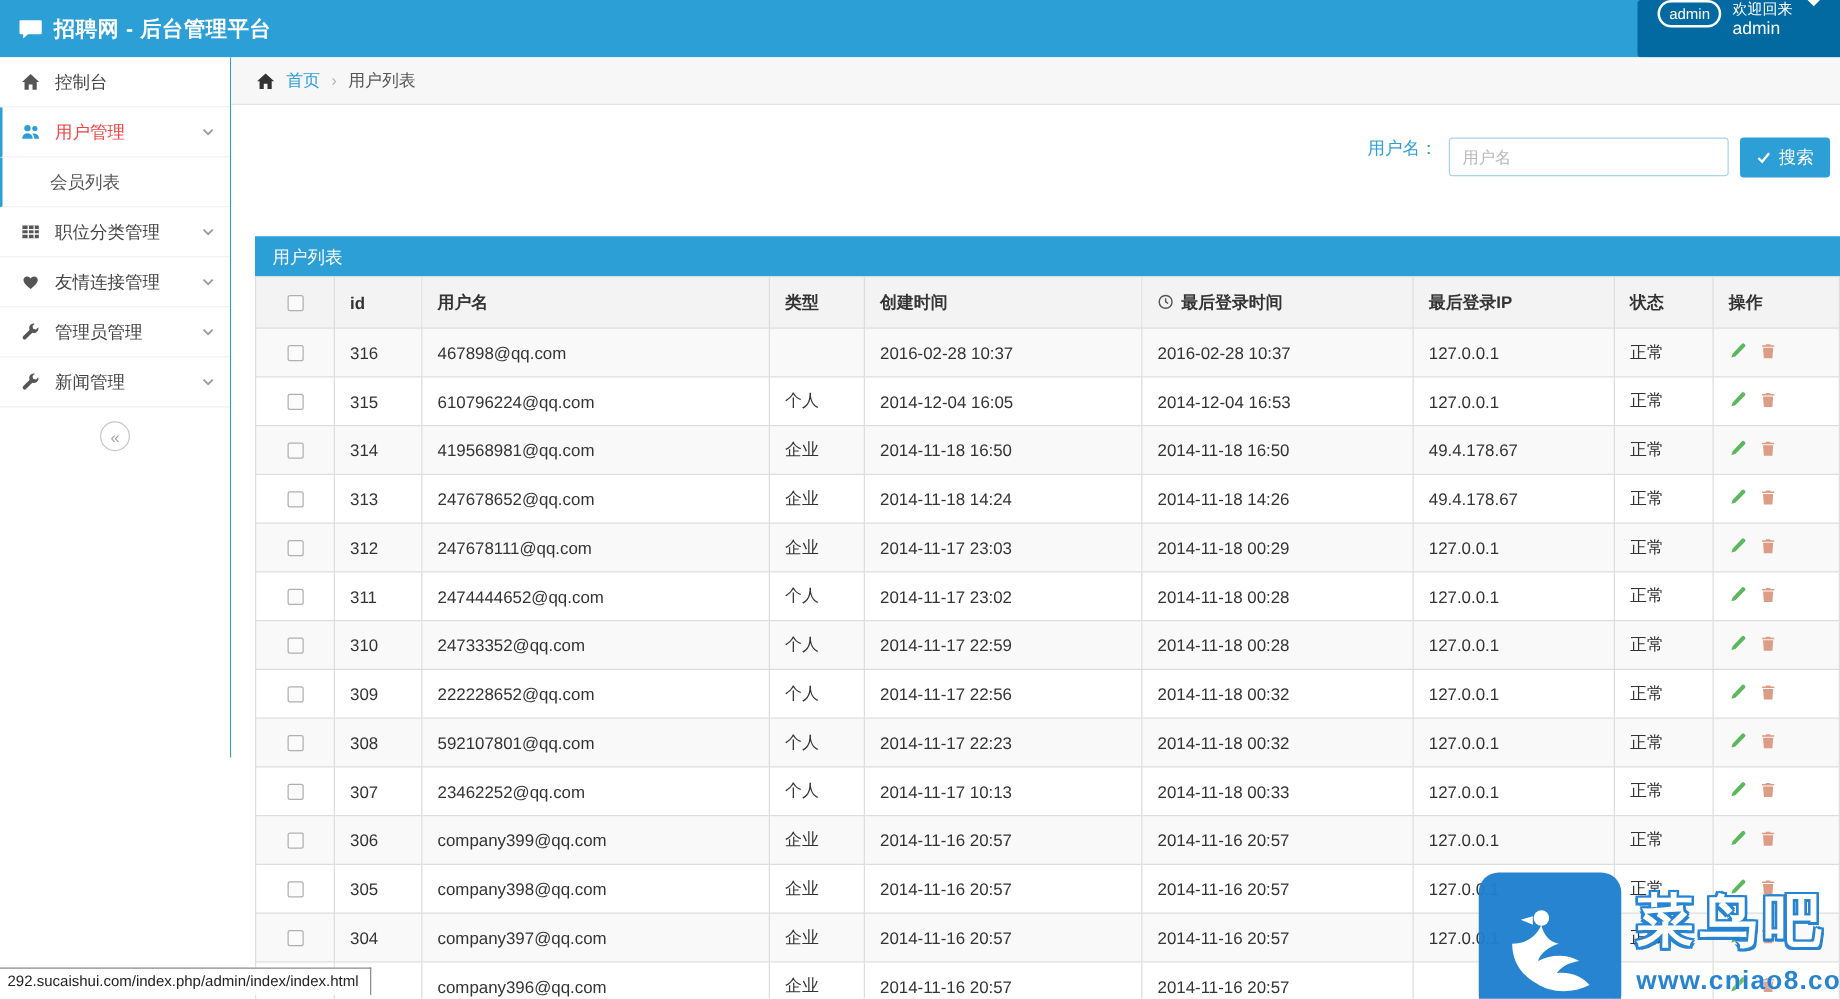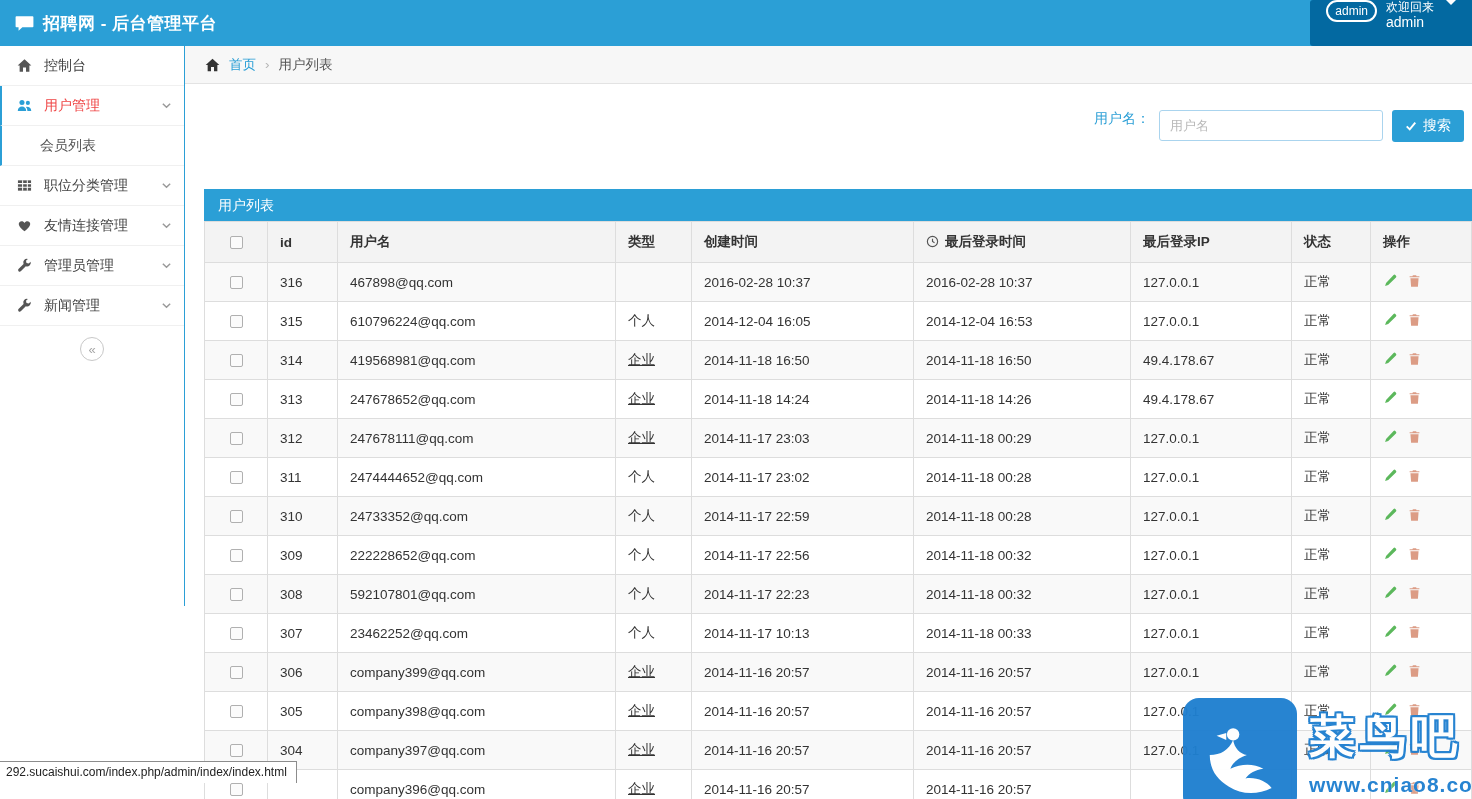--- a/index.html
+++ b/index.html
@@ -46,28 +46,28 @@
 
   .panel{margin:47px 0 0 19px}
   .panel-head{height:32px;line-height:32px;background:#2b9fd6;color:#fff;font-size:14px;padding:0 14px}
   table{width:100%;border-collapse:collapse;table-layout:fixed;font-size:13.5px}
   th,td{border:1px solid #ddd;text-align:left;padding:0 12px;overflow:hidden;white-space:nowrap}
   thead th{height:41px;background:#f3f3f3;font-weight:bold;color:#333}
   tbody td{height:39px;color:#333}
   tbody tr:nth-child(odd) td{background:#f9f9f9}
   .h-check,.c-check{text-align:center;padding:0}
   .cb{display:inline-block;width:13px;height:13px;border:1px solid #b0b0b0;background:#fbfbfb;border-radius:2px;vertical-align:middle;cursor:pointer}
-  .type-link{text-decoration:underline;cursor:pointer}
+  .type-link{cursor:pointer}
   .th-icon{display:inline-block;vertical-align:-2px;margin-right:6px;color:#555}
   .th-icon svg{width:13px;height:13px;fill:none;stroke:currentColor;stroke-width:1.4}
   .c-ops span{display:inline-block;margin-right:11px;cursor:pointer}
   .op-edit svg{width:14px;height:14px;fill:#5cb85c}
   .op-del svg{width:13px;height:14px;fill:#dc9c85}
 
-  .status-tip{position:absolute;left:0;bottom:16px;background:#fff;border:1px solid #8c8c8c;border-left:none;border-bottom:none;font-size:12px;color:#222;padding:3px 9px 4px 6px;z-index:60;white-space:nowrap}
+  .status-tip{position:absolute;left:0;bottom:3px;background:#fff;border:1px solid #8c8c8c;border-left:none;border-bottom:none;font-size:12px;color:#222;padding:3px 9px 4px 6px;z-index:60;white-space:nowrap}
 
   .watermark{position:absolute;left:1183px;top:698px;display:flex;gap:12px;z-index:50;opacity:.96}
   .wm-logo{width:114px;height:114px;border-radius:16px;background:#1f7fd0;display:flex;align-items:center;justify-content:center}
   .wm-logo svg{width:88px;height:88px}
   .wm-text{padding-top:8px}
   .wm-title{font-size:46px;font-weight:bold;color:#fff;letter-spacing:5px;
     text-shadow:-2px -2px 0 #1f7fd0,2px -2px 0 #1f7fd0,-2px 2px 0 #1f7fd0,2px 2px 0 #1f7fd0,0 -2px 0 #1f7fd0,0 2px 0 #1f7fd0,-2px 0 0 #1f7fd0,2px 0 0 #1f7fd0}
   .wm-url{font-size:21px;font-weight:bold;color:#1f7fd0;margin-top:5px;letter-spacing:1px;text-shadow:0 0 2px #fff}
 </style>
 </head>

